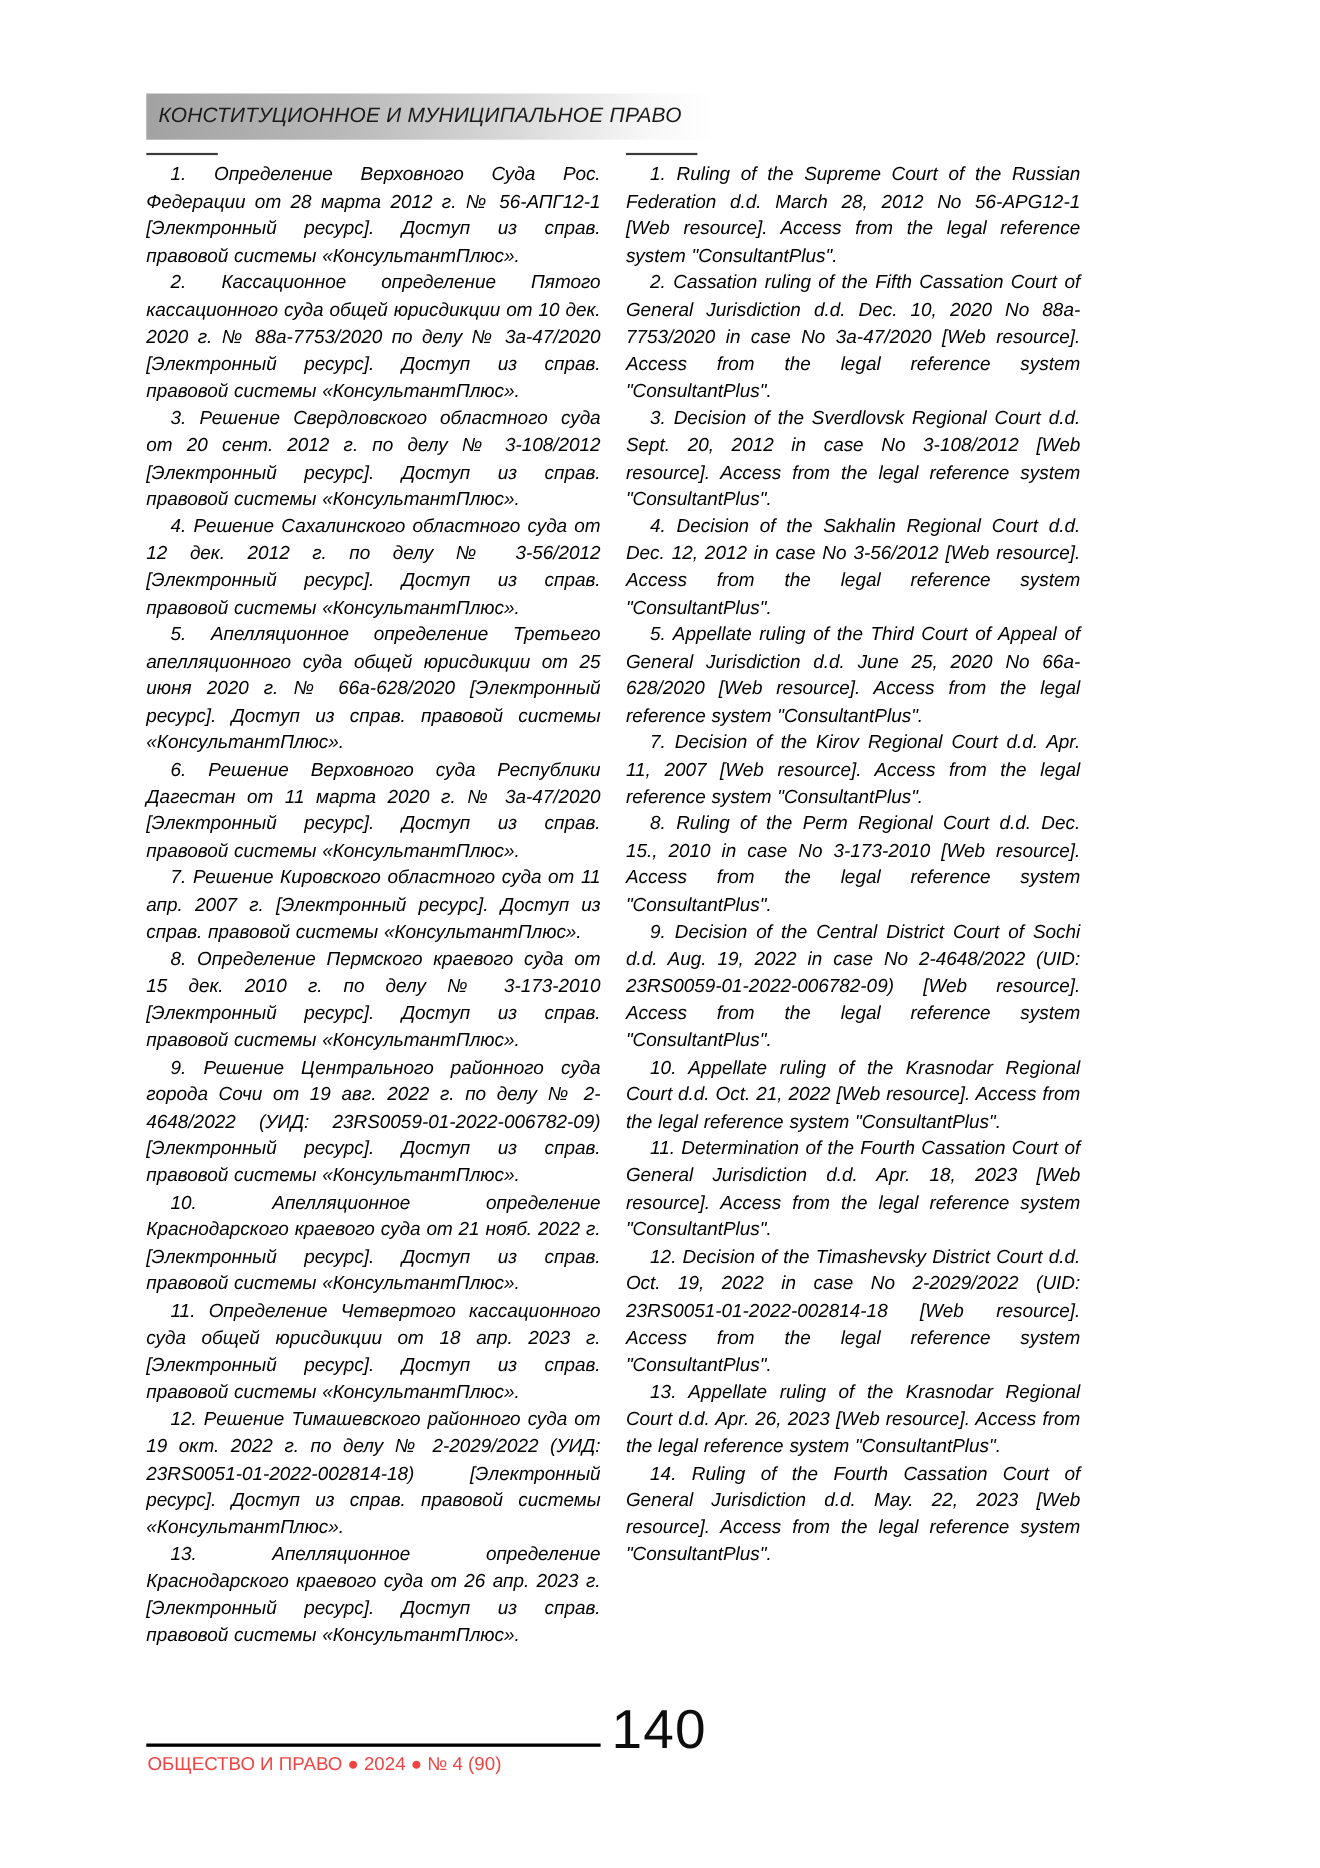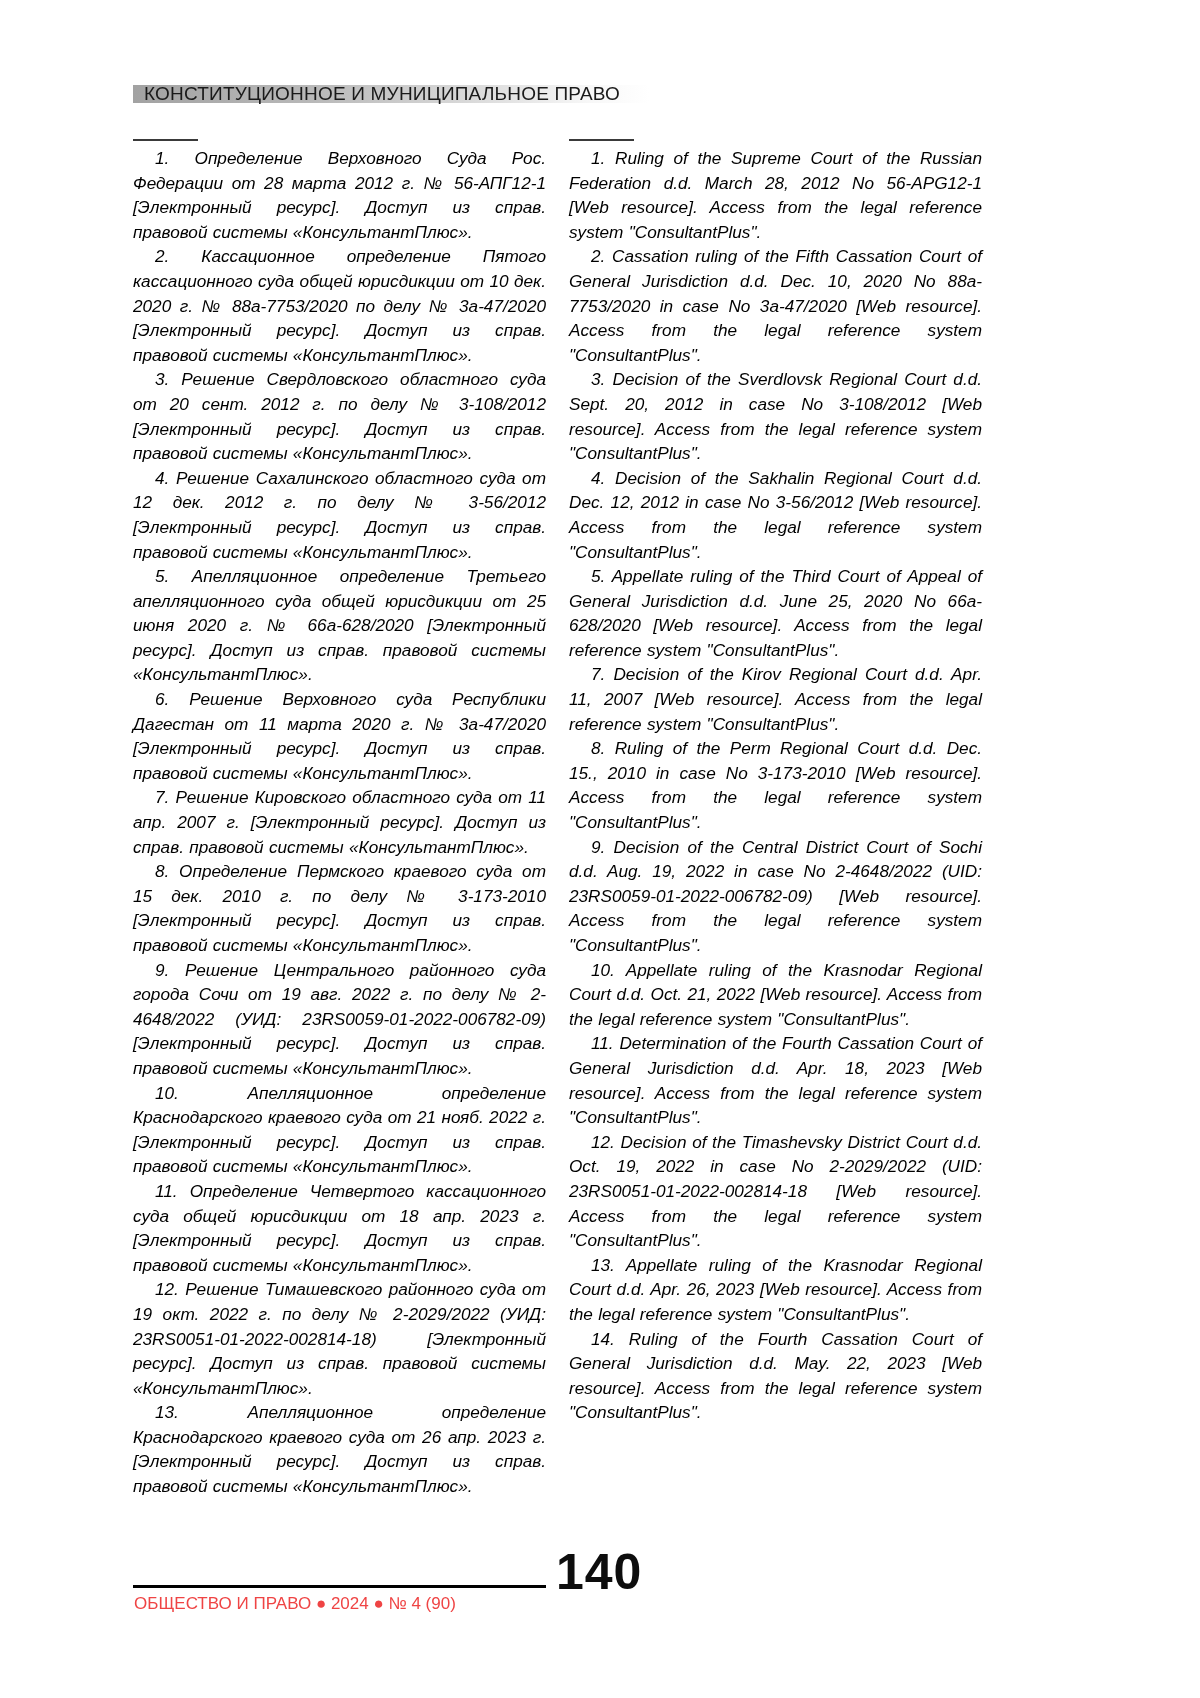--- a/index.html
+++ b/index.html
@@ -9,26 +9,27 @@
     background: #ffffff;
     position: relative;
     font-family: "Liberation Sans", sans-serif;
     color: #161616;
   }
   .section-bar {
     position: absolute;
     left: 133px;
     top: 85px;
     width: 516px;
-    height: 18px;
+    height: 42px;
     background: linear-gradient(90deg, #a2a2a2 0%, #b9b9b9 35%, #d9d9d9 65%, #f7f7f7 88%, #ffffff 100%);
     display: flex;
     align-items: center;
     box-sizing: border-box;
     padding-left: 11px;
+    font-style: italic;
   }
   .section-bar .title {
     font-size: 19px;
     letter-spacing: 0.2px;
     white-space: nowrap;
     color: #1a1a1a;
   }
   .columns {
     position: absolute;
     left: 133px;
@@ -60,21 +61,21 @@
     top: 1585px;
     width: 413px;
     height: 0;
     border-top: 3px solid #000000;
   }
   .page-number {
     position: absolute;
     left: 556px;
     top: 1543px;
     font-size: 50px;
-    font-weight: bold;
+    font-weight: normal;
     color: #0d0d0d;
     letter-spacing: 1px;
   }
   .journal-line {
     position: absolute;
     left: 134px;
     top: 1594px;
     font-size: 17px;
     color: #ef4444;
     white-space: nowrap;

